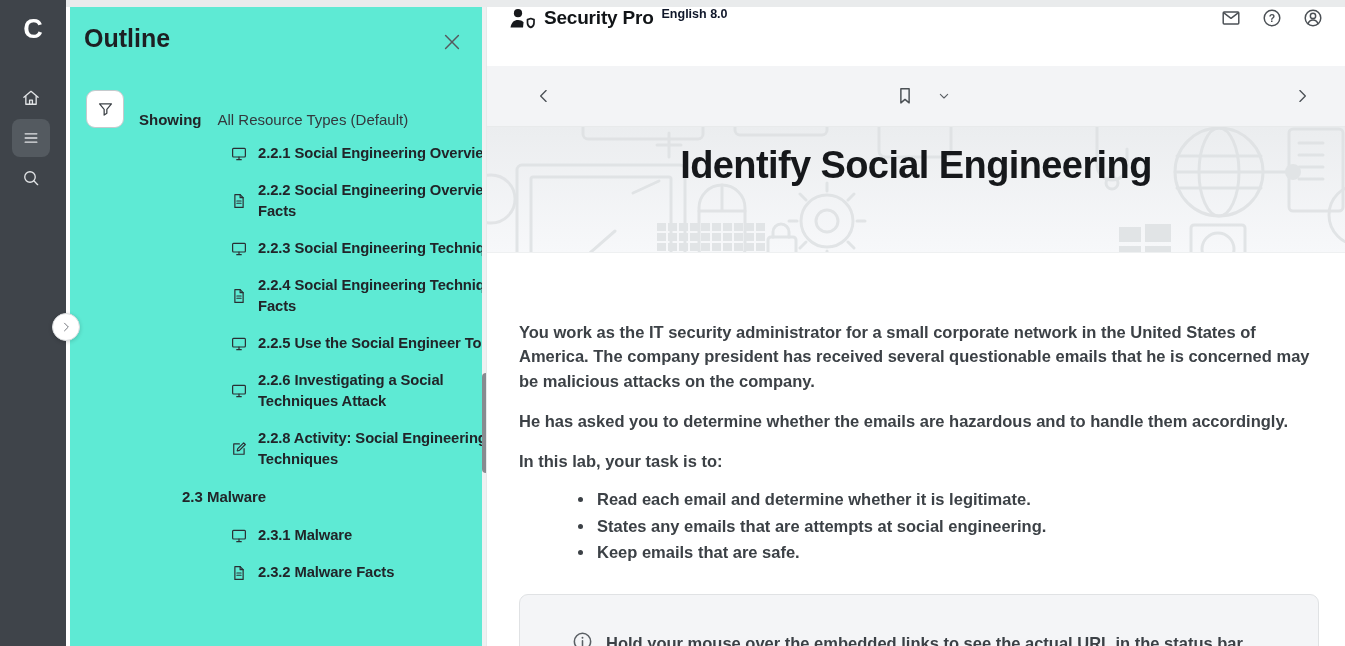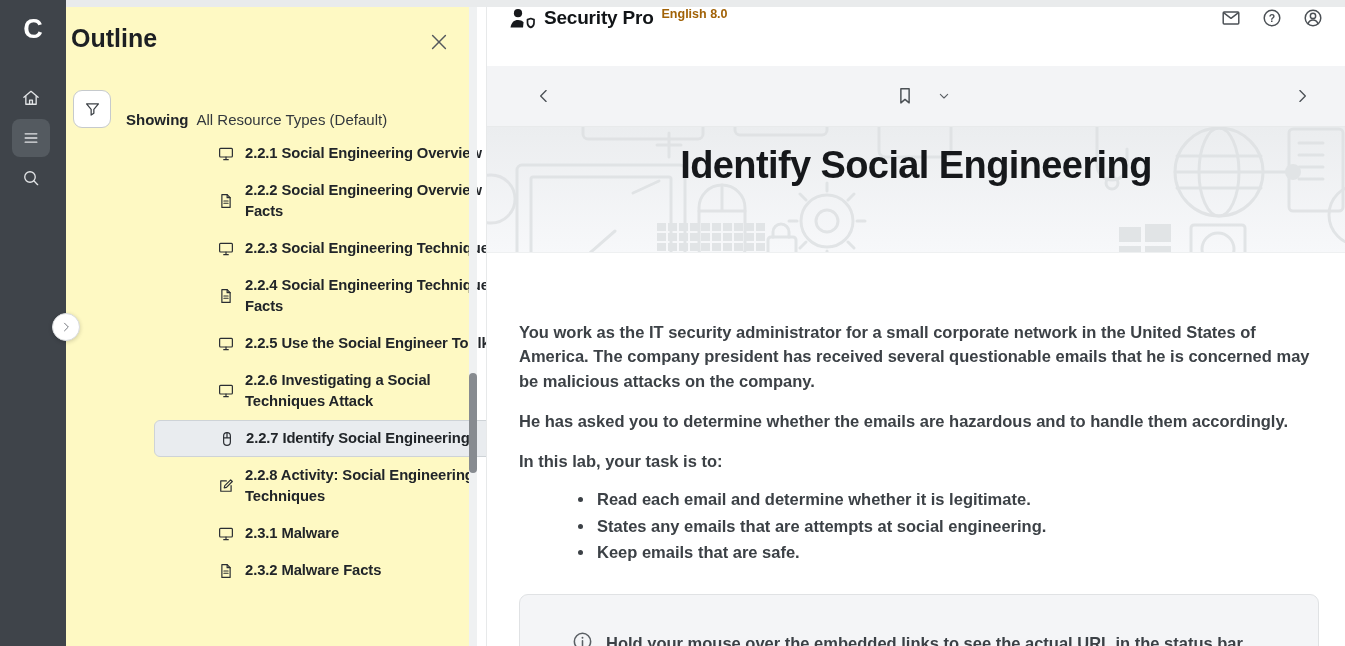--- a/index.html
+++ b/index.html
@@ -23,52 +23,52 @@
   
   .panel-toggle { position:absolute; left:52px; top:313px; width:28px; height:28px; border-radius:50%;
     background:#fff; border:1px solid #d9dcde; box-shadow:0 1px 4px rgba(0,0,0,.18);
     display:flex; align-items:center; justify-content:center; color:#6a6f74; z-index:8; cursor:pointer; }
   .panel-toggle svg { width:14px; height:14px; }
 
   
   .top-strip { position:absolute; left:66px; top:0; width:1279px; height:7px; background:#e9ebec; z-index:5; }
 
   
-  .panel { position:absolute; left:57px; top:7px; width:420px; height:639px; background:#fef9c3; }
+  .panel { position:absolute; left:70px; top:7px; width:420px; height:639px; background:#5eead4; }
   .panel-title { position:absolute; top:17px; left:14px; font-size:25px; font-weight:700; color:#1d2023; }
   .panel-close { position:absolute; top:24px; right:27px; width:22px; height:22px; color:#55595e; cursor:pointer; }
   .panel-close svg { width:22px; height:22px; }
 
   .filter-row { position:absolute; top:83px; left:16px; display:flex; align-items:flex-end; }
   .filter-btn { width:38px; height:38px; border:1px solid #c6cacd; border-radius:9px; background:#fff;
     display:flex; align-items:center; justify-content:center; color:#3c4146; cursor:pointer; }
   .filter-btn svg { width:19px; height:19px; }
   .filter-label { margin-left:15px; font-size:15px; font-weight:700; color:#212529; }
-  .filter-value { margin-left:8px; font-size:15px; color:#33383d; }
+  .filter-value { margin-left:16px; font-size:15px; color:#33383d; }
 
   .o-list { position:absolute; top:136px; left:97px; width:349px; }
   .o-item { display:flex; gap:10px; padding-left:63px; margin-bottom:16px; color:#212529; cursor:pointer; }
   .o-item .o-ic { flex:0 0 18px; width:18px; color:#2a2e33; align-self:center; }
   .o-item .o-ic svg { width:18px; height:18px; display:block; }
   .o-label { font-size:14.8px; font-weight:700; line-height:21px; letter-spacing:-0.1px; }
   .o-item.selected { background:#e9ecef; border:1px solid #ced3d7; border-radius:6px;
     padding-top:7px; padding-bottom:7px; margin-top:-8px; margin-bottom:8px; }
   .o-section { margin:4px 0 18px 15px; font-size:15px; font-weight:700; line-height:21px; color:#212529; cursor:pointer; }
 
   .scroll-track { position:absolute; top:0; right:0; width:8px; height:639px; background:#eff1f2; cursor:pointer; }
   .scroll-thumb { position:absolute; top:366px; right:0; width:8px; height:100px; border-radius:4px; background:#878b90; cursor:grab; }
 
   
   .main { position:absolute; left:486px; top:0; width:859px; height:646px; background:#fff; border-left:1px solid #e7e9ea; }
 
   .m-header { position:absolute; top:7px; left:0; right:0; height:59px; background:#fff;
     display:flex; align-items:flex-start; padding:0 21px; }
   .brand-ic { width:27px; height:25px; }
   .m-title { margin-left:9px; font-size:19px; font-weight:700; color:#111417; letter-spacing:-0.2px; }
-  .m-sub { margin-left:8px; font-size:12.5px; font-weight:700; color:#a16207; }
+  .m-sub { margin-left:8px; font-size:12.5px; font-weight:700; color:#0f172a; }
   .m-actions { margin-left:auto; display:flex; align-items:center; gap:19px; color:#4b5055; }
   .m-actions .act { width:22px; height:22px; cursor:pointer; }
   .m-actions svg { width:22px; height:22px; }
 
   .m-nav { position:absolute; top:66px; left:0; right:0; height:61px; background:#f3f4f6; border-bottom:1px solid #e8eaeb; }
   .nav-btn { position:absolute; top:50%; transform:translateY(-50%); color:#4b5055; cursor:pointer; }
   .nav-btn svg { width:20px; height:20px; display:block; }
   .nav-prev { left:47px; }
   .nav-bookmark { left:407px; }
   .nav-bookmark svg { width:22px; height:22px; }
@@ -264,37 +264,30 @@
         <span class="o-label">2.2.5 Use the Social Engineer Toolkit</span>
       </div>
       <div class="o-item">
         <span class="o-ic">
             <svg>
               <use href="#i-monitor"></use>
             </svg>
           </span>
         <span class="o-label">2.2.6 Investigating a Social Techniques Attack</span>
       </div>
-      <div class="o-item selected">
-        <span class="o-ic">
-            <svg>
-              <use href="#i-mouse"></use>
-            </svg>
-          </span>
-        <span class="o-label">2.2.7 Identify Social Engineering</span>
-      </div>
       <div class="o-item">
         <span class="o-ic">
             <svg>
               <use href="#i-pencil"></use>
             </svg>
           </span>
         <span class="o-label">2.2.8 Activity: Social Engineering Techniques</span>
       </div>
 
+      <div class="o-section">2.3 Malware</div>
 
       <div class="o-item">
         <span class="o-ic">
             <svg>
               <use href="#i-monitor"></use>
             </svg>
           </span>
         <span class="o-label">2.3.1 Malware</span>
       </div>
       <div class="o-item">

